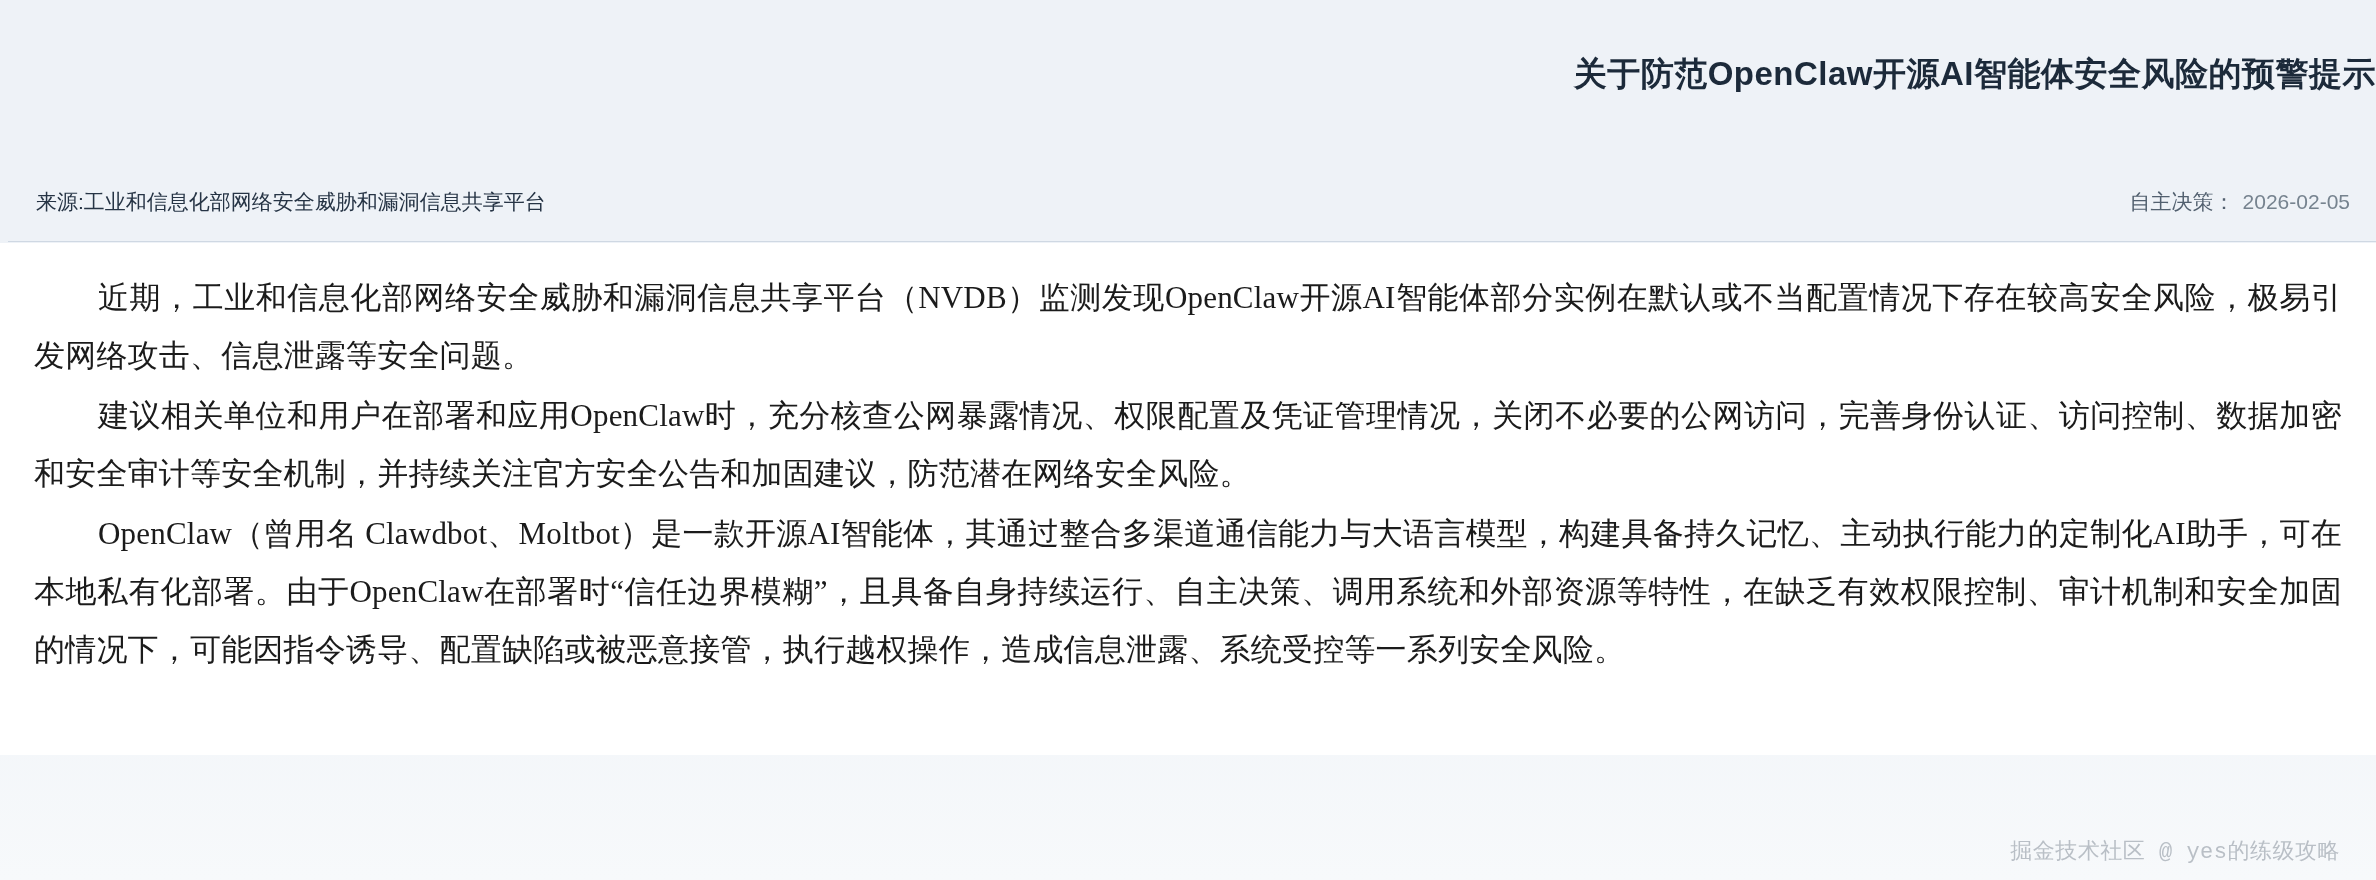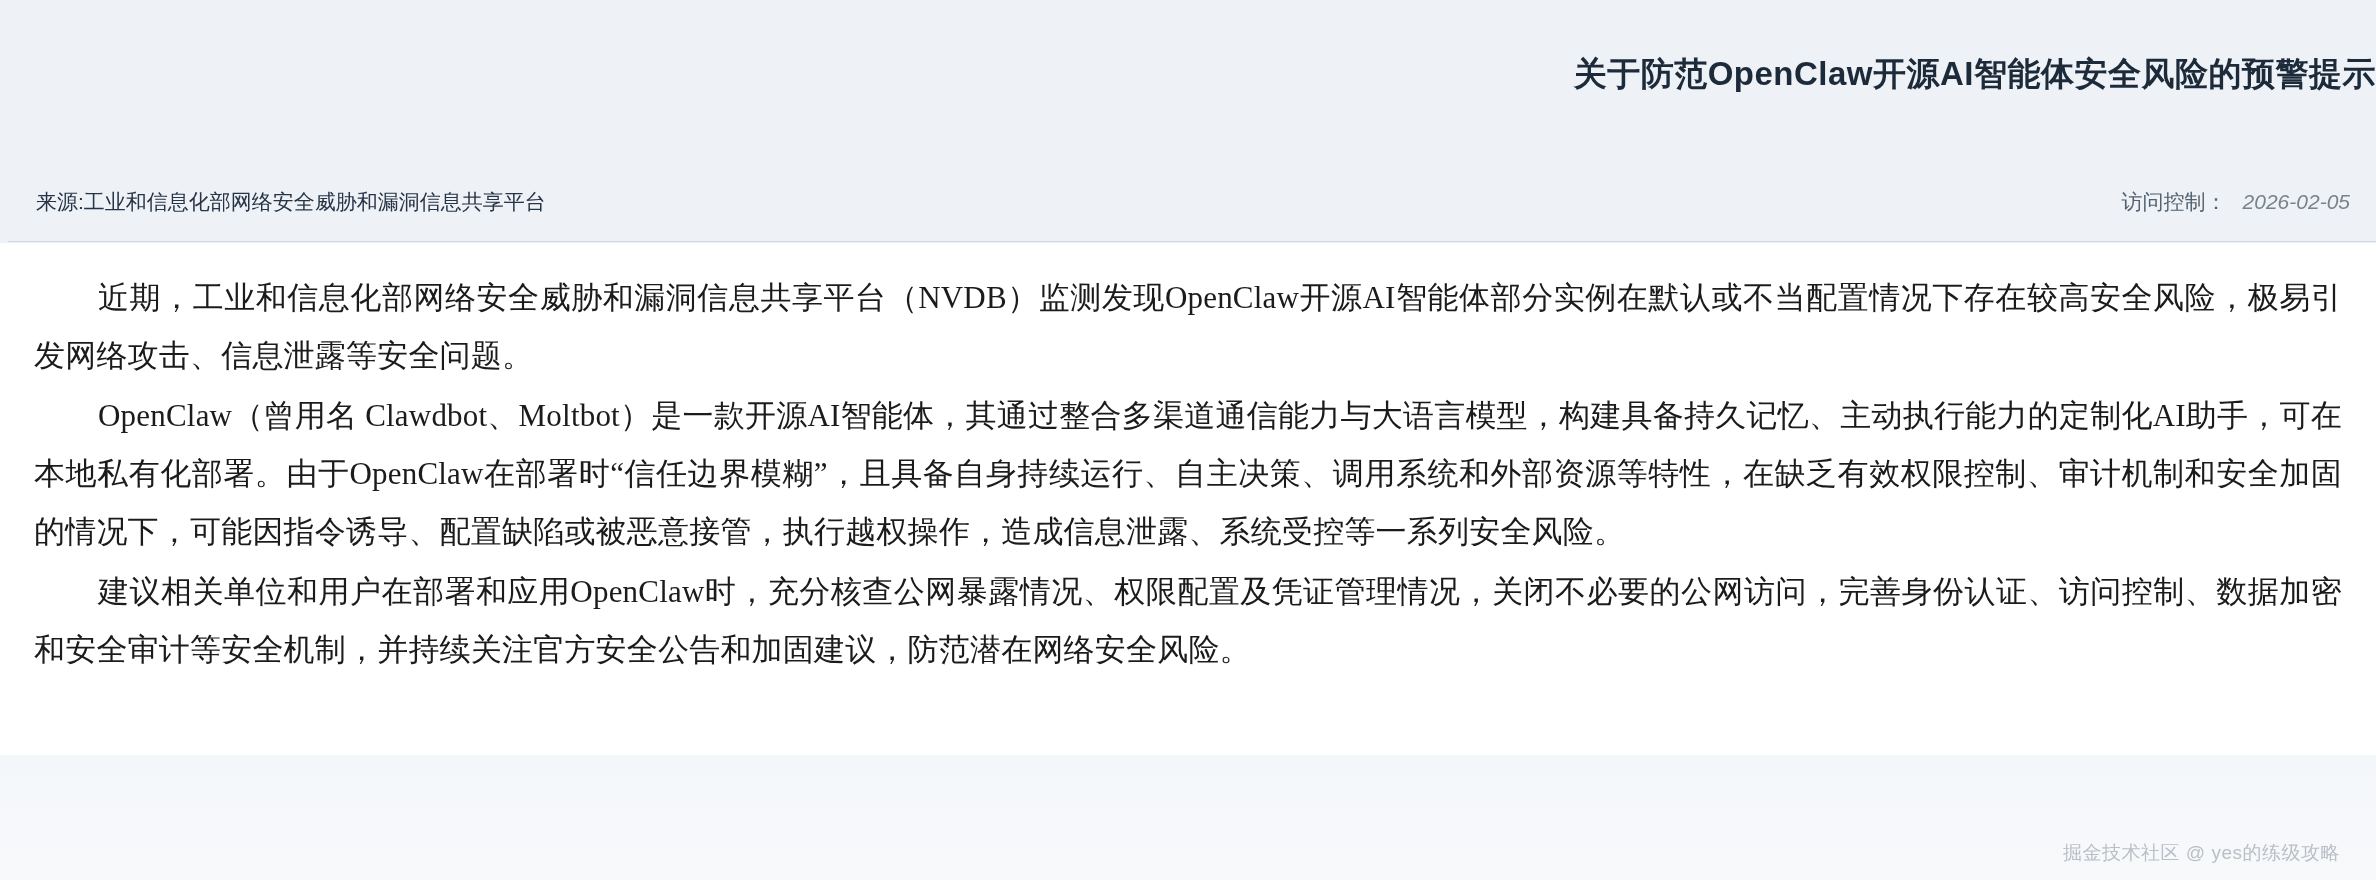--- a/index.html
+++ b/index.html
@@ -60,22 +60,21 @@
     font-family: "Liberation Sans", sans-serif;
     font-size: 21px;
     color: #5b6b7d;
     white-space: nowrap;
   }
   .meta-date-label {
     color: #52606f;
   }
   .meta-date-value {
     color: #76838f;
-    margin-left: 16px;
-    font-style: italic;
+    margin-left: 8px;
   }
   .body-area {
     position: absolute;
     top: 243px;
     left: 0;
     width: 2376px;
     background: #ffffff;
     padding: 26px 34px 0 34px;
     box-sizing: border-box;
     height: 512px;
@@ -87,43 +86,43 @@
     color: #1b1b1b;
     text-indent: 64px;
     text-align: justify;
     margin: 0 0 2px 0;
     letter-spacing: 0.2px;
   }
   .watermark {
     position: absolute;
     right: 36px;
     bottom: 14px;
-    font-family: Liberation Sans, sans-serif;
-    font-size: 19px;
+    font-family: Liberation Mono, monospace;
+    font-size: 22px;
     color: #b9bfc6;
     letter-spacing: 0.5px;
   }
 </style>
 </head>
 <body>
 
 <div class="page">
 
   <div class="header-area">
     <div class="doc-title">关于防范OpenClaw开源AI智能体安全风险的预警提示</div>
   </div>
 
   <div class="meta-row">
     <div class="meta-source">来源:工业和信息化部网络安全威胁和漏洞信息共享平台</div>
     <div class="meta-date-wrap">
-      <span class="meta-date-label">访问控制：</span><span class="meta-date-value">2026-02-05</span>
+      <span class="meta-date-label">自主决策：</span><span class="meta-date-value">2026-02-05</span>
     </div>
   </div>
 
   <div class="body-area">
     <p class="para">近期，工业和信息化部网络安全威胁和漏洞信息共享平台（NVDB）监测发现OpenClaw开源AI智能体部分实例在默认或不当配置情况下存在较高安全风险，极易引发网络攻击、信息泄露等安全问题。</p>
+    <p class="para">建议相关单位和用户在部署和应用OpenClaw时，充分核查公网暴露情况、权限配置及凭证管理情况，关闭不必要的公网访问，完善身份认证、访问控制、数据加密和安全审计等安全机制，并持续关注官方安全公告和加固建议，防范潜在网络安全风险。</p>
     <p class="para">OpenClaw（曾用名 Clawdbot、Moltbot）是一款开源AI智能体，其通过整合多渠道通信能力与大语言模型，构建具备持久记忆、主动执行能力的定制化AI助手，可在本地私有化部署。由于OpenClaw在部署时“信任边界模糊”，且具备自身持续运行、自主决策、调用系统和外部资源等特性，在缺乏有效权限控制、审计机制和安全加固的情况下，可能因指令诱导、配置缺陷或被恶意接管，执行越权操作，造成信息泄露、系统受控等一系列安全风险。</p>
-    <p class="para">建议相关单位和用户在部署和应用OpenClaw时，充分核查公网暴露情况、权限配置及凭证管理情况，关闭不必要的公网访问，完善身份认证、访问控制、数据加密和安全审计等安全机制，并持续关注官方安全公告和加固建议，防范潜在网络安全风险。</p>
   </div>
 
   <div class="watermark">掘金技术社区 @ yes的练级攻略</div>
 
 </div>
 
 </body></html>

